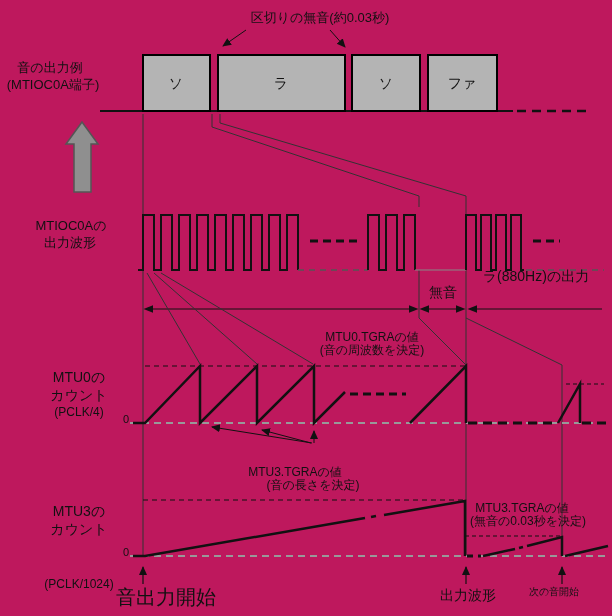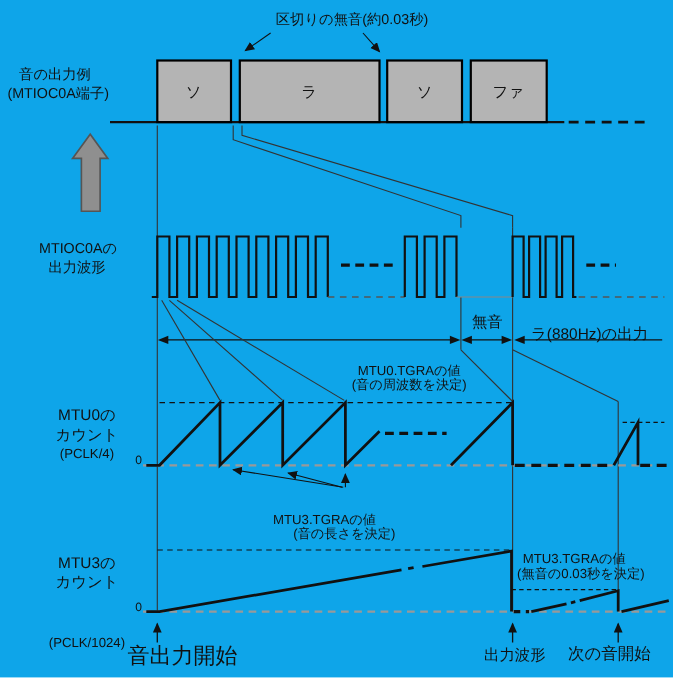--- a/index.html
+++ b/index.html
@@ -1,26 +1,26 @@
 <!DOCTYPE html>
 <html><head>
 <meta charset="utf-8">
 <style>
   html,body{margin:0;padding:0;background:#fff;}
   .stage{
-    position:relative;width:612px;height:616px;background:#0ea5e9;overflow:hidden;
+    position:relative;width:612px;height:616px;background:#be185d;overflow:hidden;
     font-family:"Liberation Sans","DejaVu Sans",sans-serif;color:#111;
   }
   .stage svg{position:absolute;left:0;top:0;}
   .lbl{
     position:absolute;white-space:nowrap;transform:translateX(-50%);
     color:#111;line-height:1.15;text-align:center;letter-spacing:0px;
   }
   .fs11{font-size:11px}.fs12{font-size:12px}.fs13{font-size:13px}
-  .fs14{font-size:14px}.fs15{font-size:15px}.fs16{font-size:20px}
+  .fs14{font-size:14px}.fs15{font-size:10px}.fs16{font-size:20px}
 </style>
 </head>
 <body>
 
 <div class="stage">
 
   <svg width="612" height="616" viewBox="0 0 612 616">
     <defs>
       <marker id="ah" markerWidth="11" markerHeight="10" refX="8" refY="4" orient="auto" markerUnits="userSpaceOnUse">
         <path d="M0,0 L9,4 L0,8 Z" fill="#111"></path>
@@ -130,21 +130,21 @@
 
   <div class="lbl fs14" style="left:176px;top:75px;">ソ</div>
   <div class="lbl fs14" style="left:281px;top:75px;">ラ</div>
   <div class="lbl fs14" style="left:386px;top:75px;">ソ</div>
   <div class="lbl fs14" style="left:462px;top:75px;">ファ</div>
 
   <div class="lbl fs13" style="left:71px;top:219px;">MTIOC0Aの</div>
   <div class="lbl fs13" style="left:70px;top:236px;">出力波形</div>
 
   <div class="lbl fs14" style="left:443px;top:284px;">無音</div>
-  <div class="lbl fs14" style="left:536px;top:295px;">ラ(880Hz)の出力</div>
+  <div class="lbl fs14" style="left:536px;top:268px;">ラ(880Hz)の出力</div>
 
   <div class="lbl fs12" style="left:372px;top:331px;">MTU0.TGRAの値</div>
   <div class="lbl fs12" style="left:372px;top:344px;">(音の周波数を決定)</div>
 
   <div class="lbl fs14" style="left:79px;top:369px;">MTU0の</div>
   <div class="lbl fs14" style="left:79px;top:387px;">カウント</div>
   <div class="lbl fs12" style="left:79px;top:406px;">(PCLK/4)</div>
   <div class="lbl fs11" style="left:126px;top:413px;">0</div>
 
 

